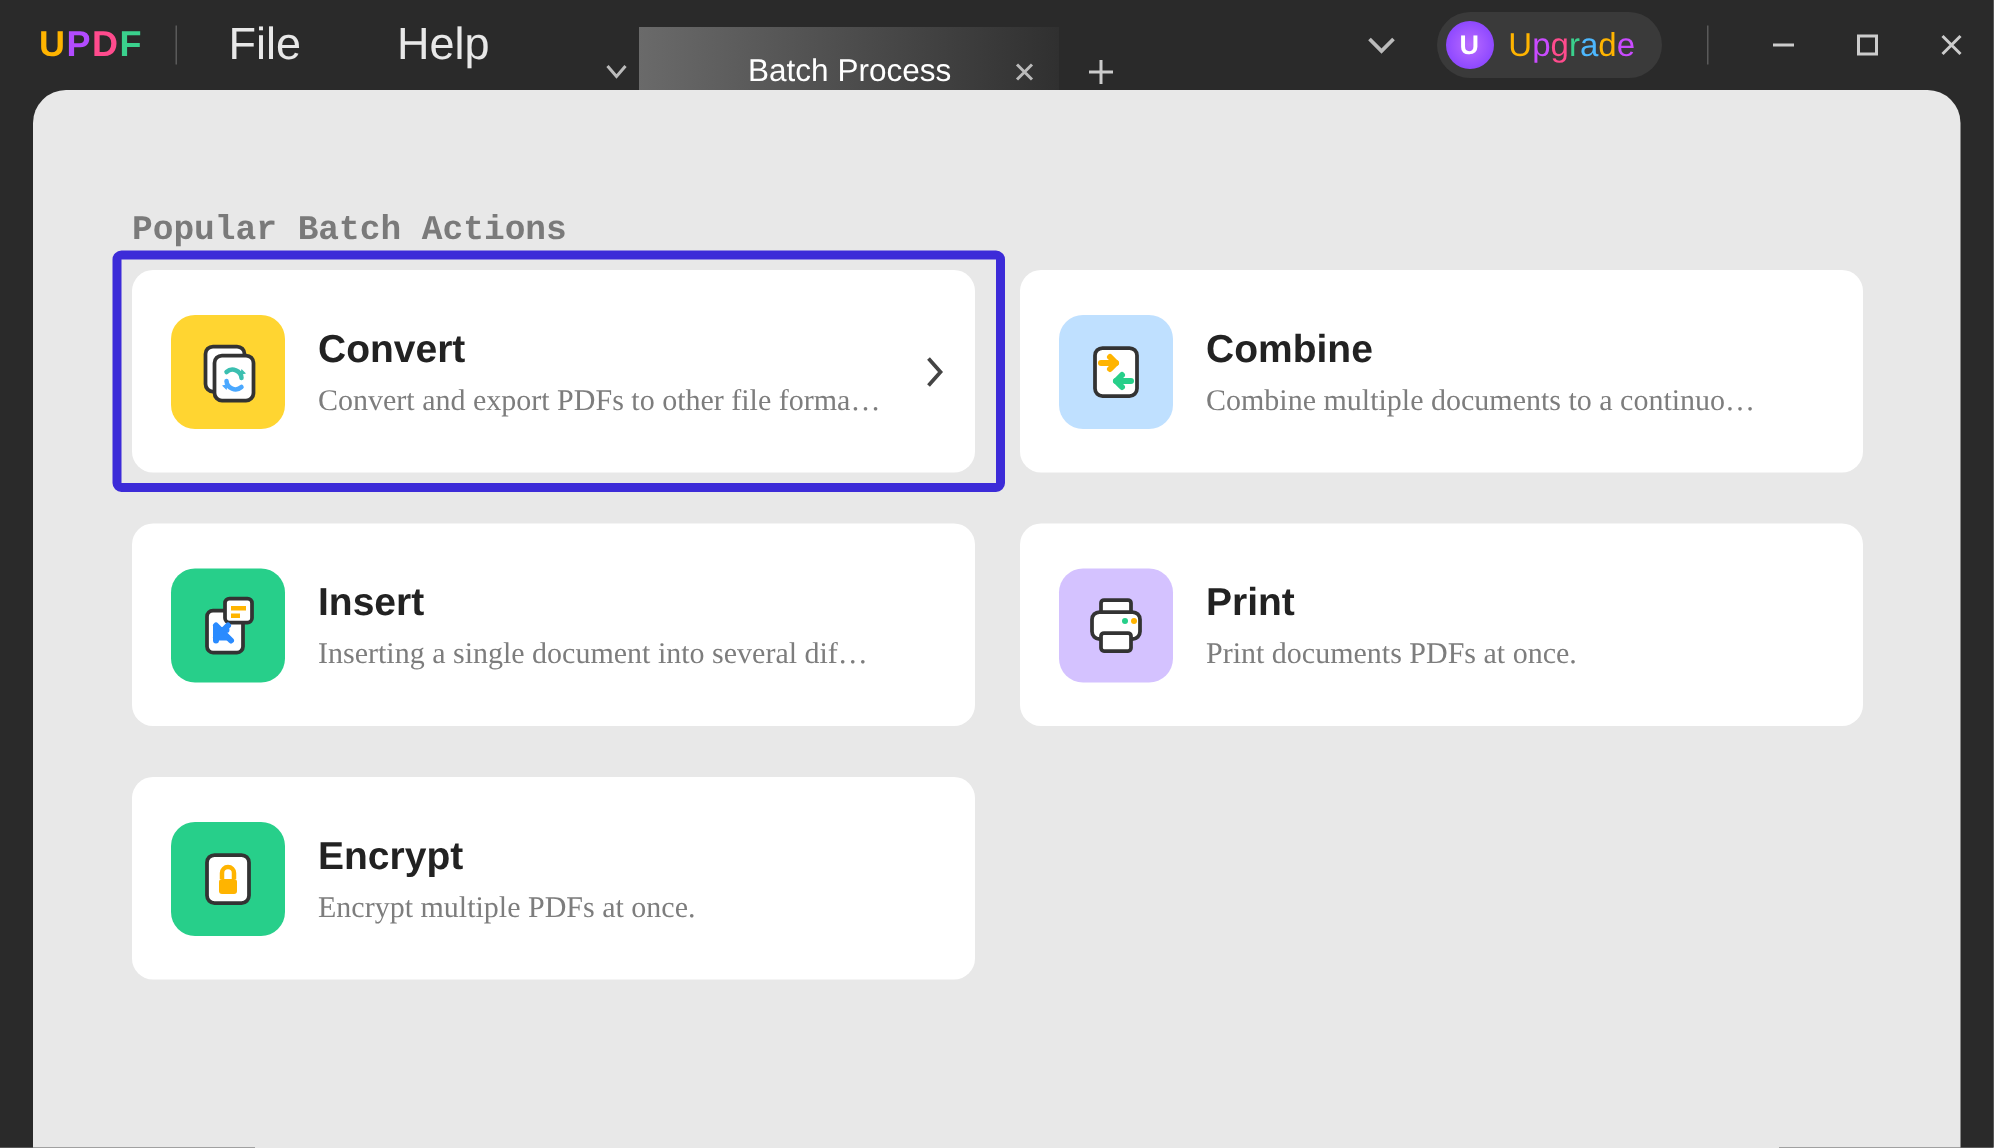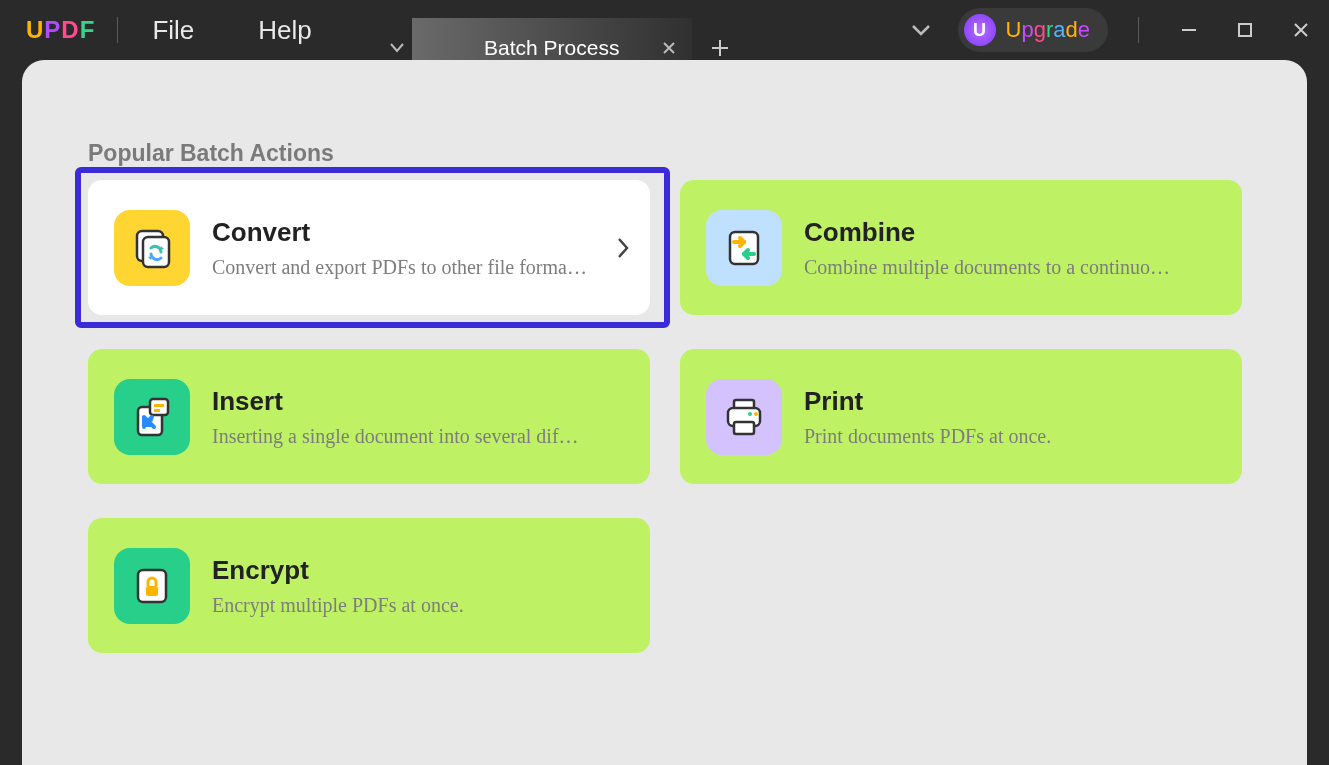--- a/index.html
+++ b/index.html
@@ -6,21 +6,21 @@
 html,body { width:1329px; height:765px; background:#2a2a2a; overflow:hidden; }
 
 
 .titlebar { height:60px; display:flex; align-items:center; color:#ddd; }
 .logo { display:flex; align-items:center; font-weight:800; font-size:24px; letter-spacing:1px; margin-left:26px; }
 .logo span:nth-child(1){color:#ffb400;}
 .logo span:nth-child(2){color:#b24bff;}
 .logo span:nth-child(3){color:#ff4b8d;}
 .logo span:nth-child(4){color:#3ad18d;}
 .vdiv { width:1px; height:26px; background:#5a5a5a; margin:0 22px; }
-.menu-item { font-size:26px; color:#e8e8e8; padding:0 12px; margin-right:40px; cursor:pointer; }
+.menu-item { font-size:30px; color:#e8e8e8; padding:0 12px; margin-right:40px; cursor:pointer; }
 
 .tabs-area { display:flex; align-items:center; height:100%; margin-left:18px;margin-top:36px; }
 .tab-drop { width:30px; height:60px; display:flex; align-items:center; justify-content:center; cursor:pointer; }
 .tab { width:280px; height:60px; display:flex; align-items:center; justify-content:center; position:relative;
        background:linear-gradient(90deg,#6a6a6a 0%,#303030 100%); color:#fff; font-size:21px; cursor:pointer; }
 .tab .close { position:absolute; right:16px; color:#bbb; font-size:20px; cursor:pointer; }
 .newtab { width:56px; height:60px; display:flex; align-items:center; justify-content:center; color:#ccc; font-size:24px; cursor:pointer; }
 
 .rightcluster { margin-left:auto; display:flex; align-items:center; height:100%; }
 .chev-btn { width:46px; height:46px; display:flex; align-items:center; justify-content:center; color:#bbb; cursor:pointer; margin-right:14px; }
@@ -31,24 +31,24 @@
 .upgrade-pill .utxt span:nth-child(3){color:#ff4b8d;}
 .upgrade-pill .utxt span:nth-child(4){color:#3ad18d;}
 .upgrade-pill .utxt span:nth-child(5){color:#4db8ff;}
 .upgrade-pill .utxt span:nth-child(6){color:#ffb400;}
 .upgrade-pill .utxt span:nth-child(7){color:#c94bff;}
 .upgrade-pill .utxt { font-size:22px; font-weight:500; }
 .winbtn { width:56px; height:60px; display:flex; align-items:center; justify-content:center; color:#ccc; cursor:pointer; }
 
 
 .panel { position:absolute; left:22px; top:60px; width:1285px; height:705px; background:#e8e8e8; border-radius:22px 22px 0 0; }
-.section-title { position:absolute; left:66px; top:80px; font-size:23px; font-weight:600; color:#7a7a7a; }
+.section-title { position:absolute; left:66px; top:80px; font-size:23px; font-weight:600; color:#7a7a7a;font-family:Liberation Mono, monospace; }
 
 .cards { position:absolute; left:66px; top:120px; display:grid; grid-template-columns:562px 562px; column-gap:30px; row-gap:34px; }
-.card { height:135px; background:#bef264; border-radius:14px; display:flex; align-items:center; padding:0 26px; cursor:pointer; position:relative; }
+.card { height:135px; background:#ffffff; border-radius:14px; display:flex; align-items:center; padding:0 26px; cursor:pointer; position:relative; }
 .card.highlight { background:#fff; }
 .highlight-ring { position:absolute; left:53px; top:107px; width:595px; height:161px; border:6px solid #3c2bd8; border-radius:6px; pointer-events:none; }
 
 .cicon { width:76px; height:76px; border-radius:16px; flex-shrink:0; display:flex; align-items:center; justify-content:center; margin-right:22px; }
 .ic-yellow  { background:#ffd531; }
 .ic-blue    { background:#bfe0ff; }
 .ic-green   { background:#27cf8a; }
 .ic-purple  { background:#d4c2ff; }
 .ic-green2  { background:#27cf8a; }
 

